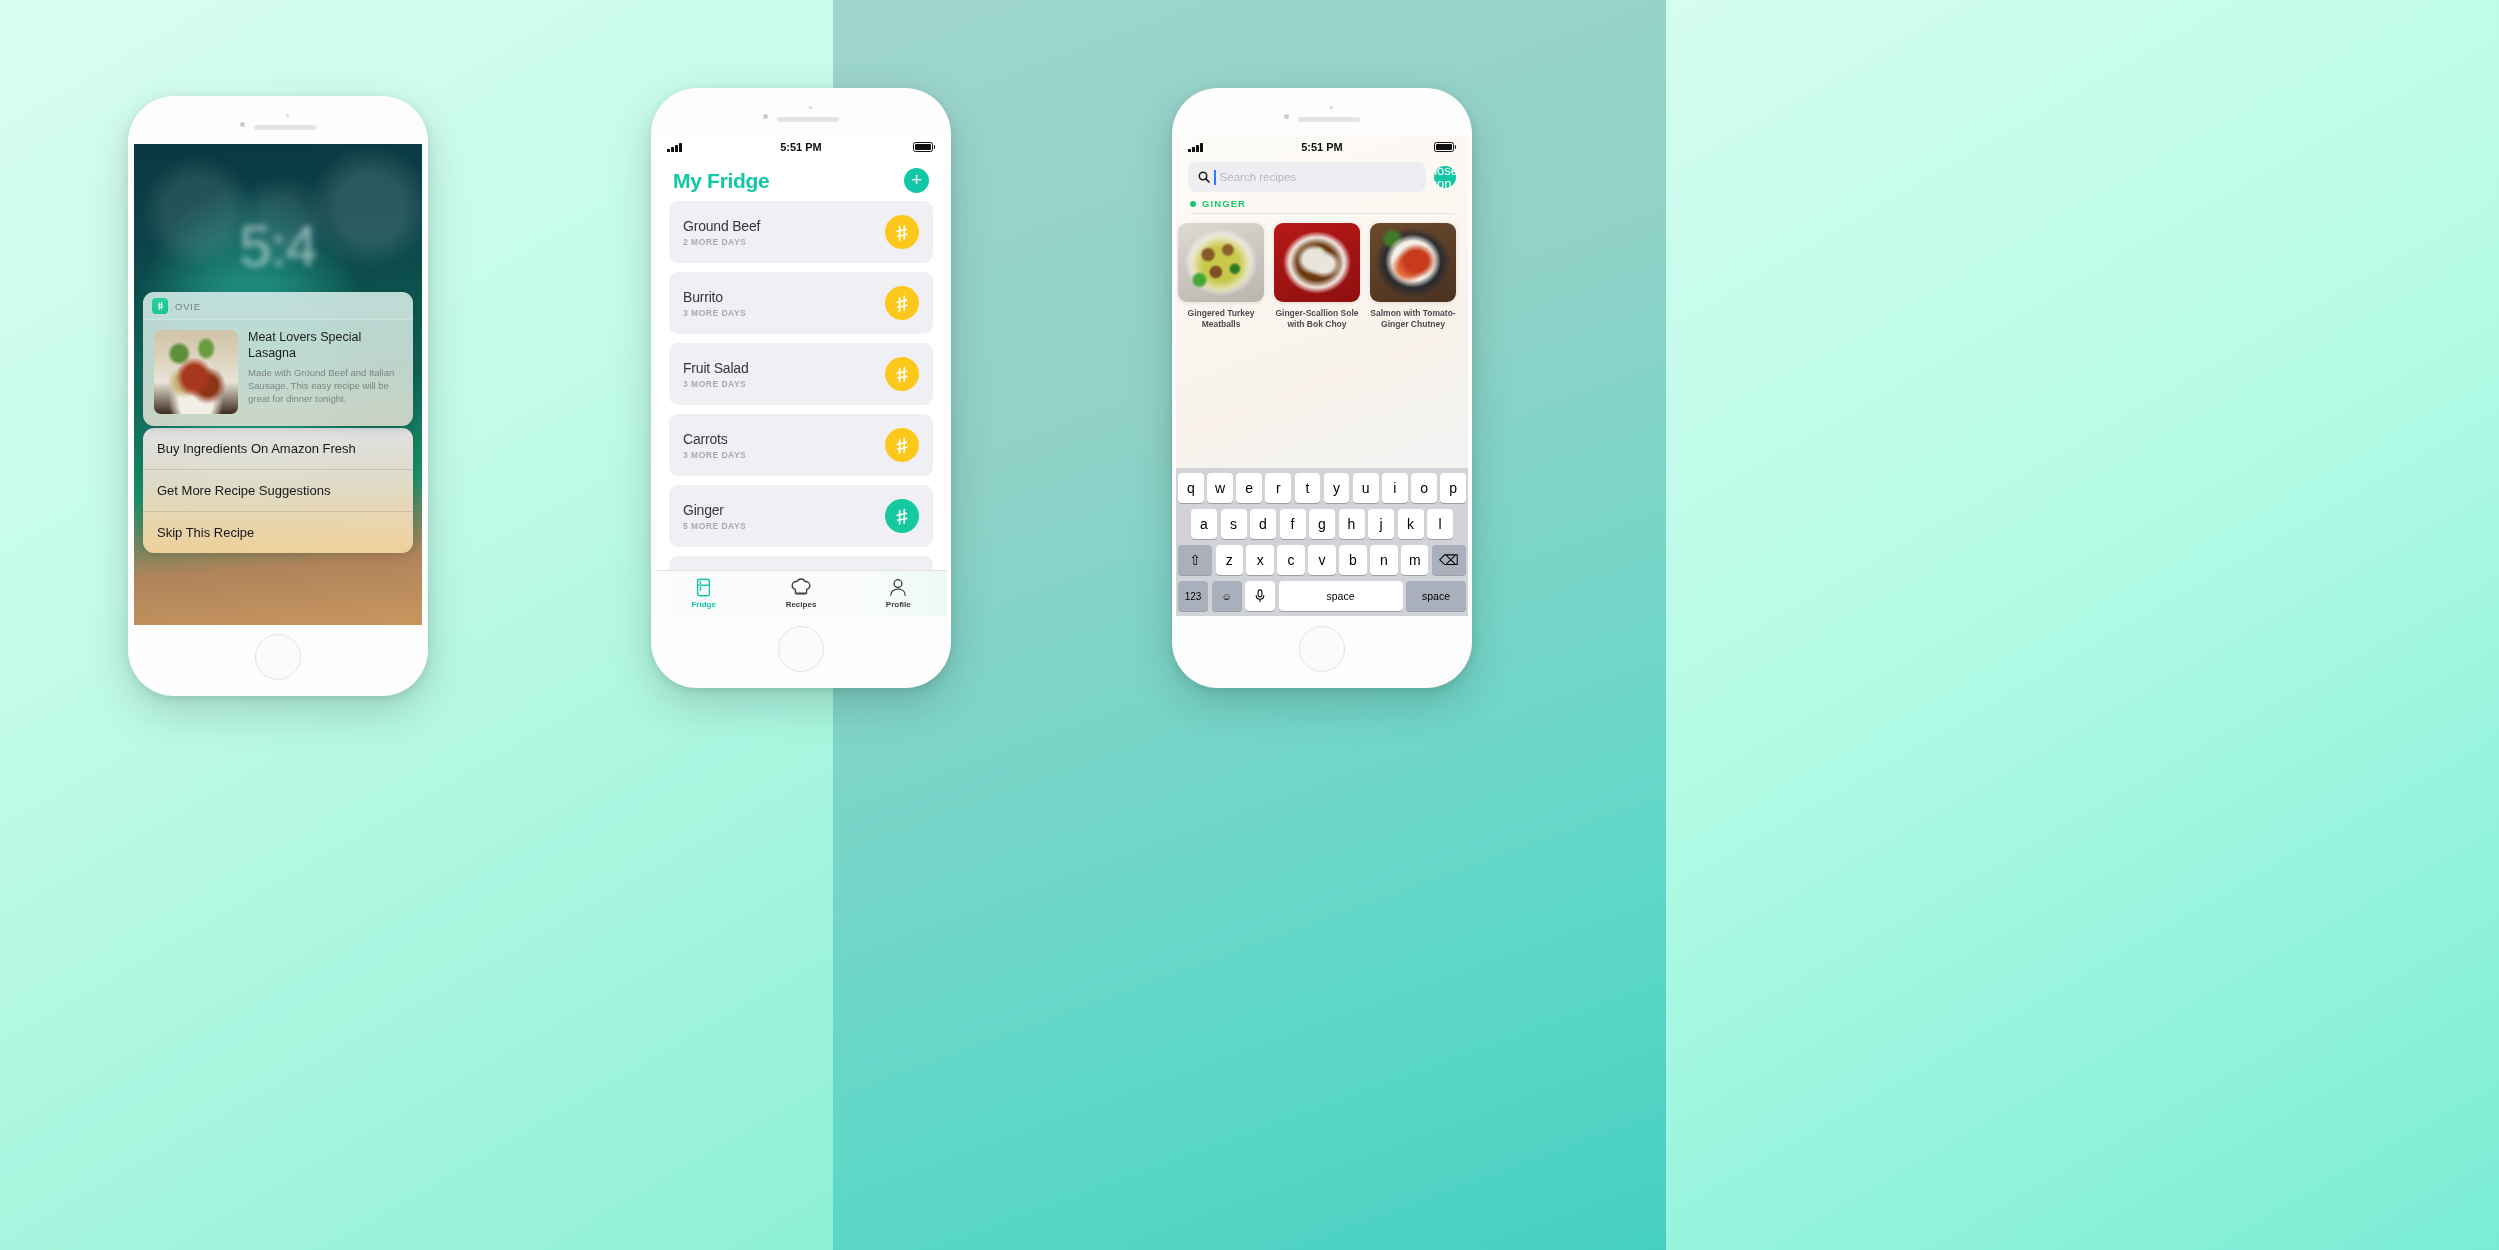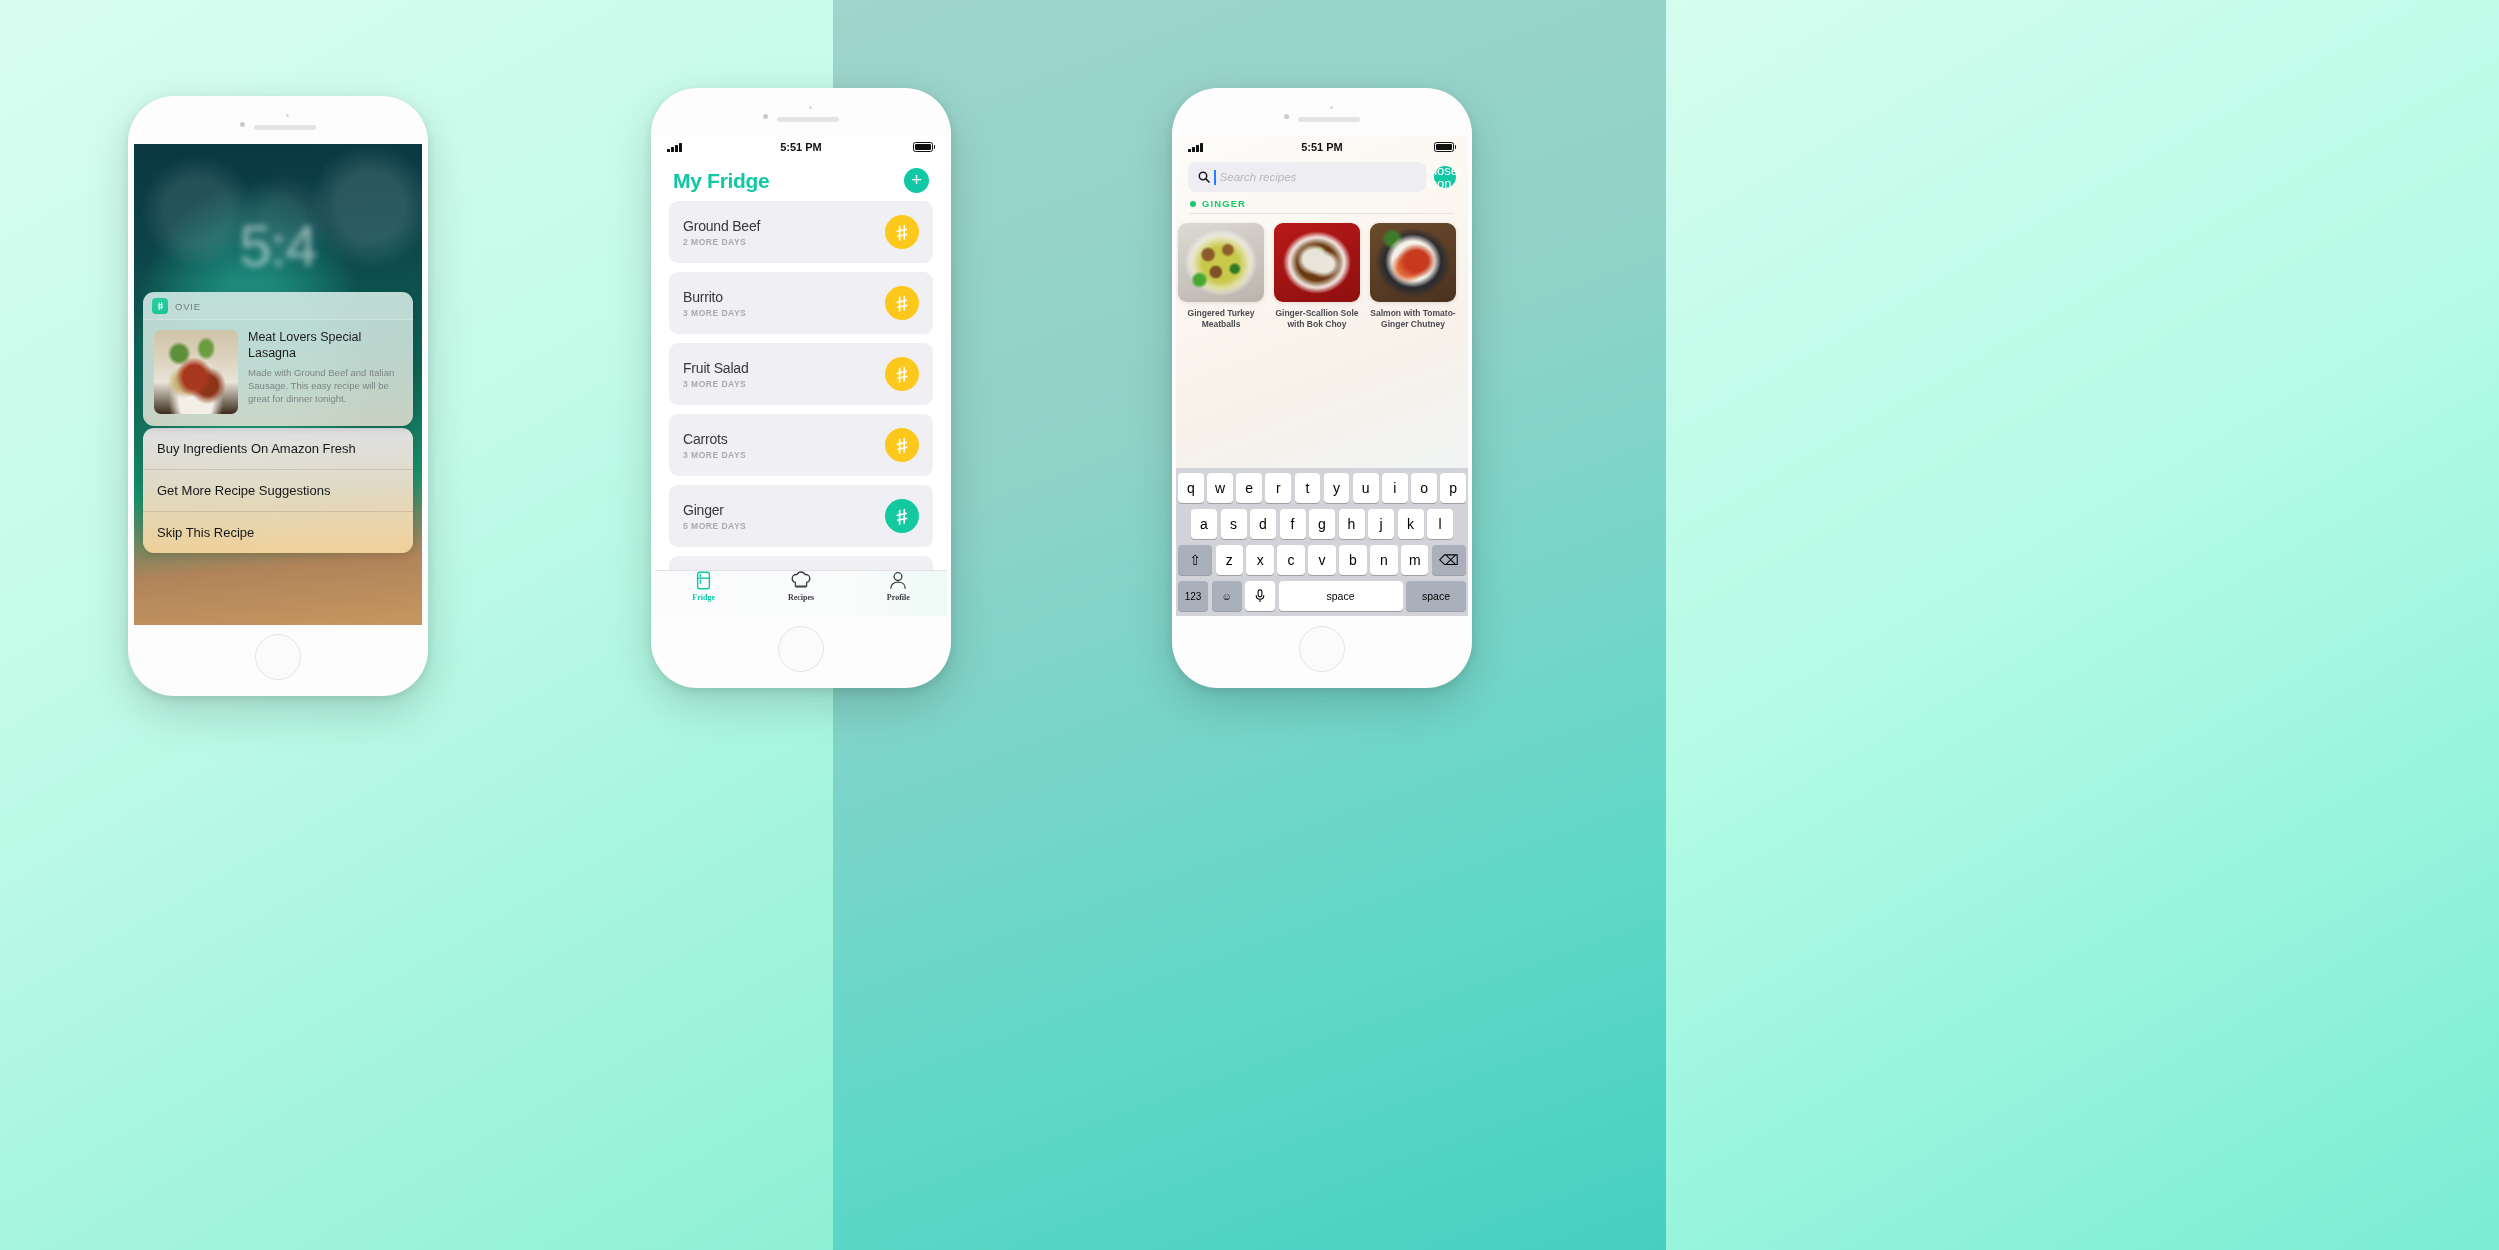--- a/index.html
+++ b/index.html
@@ -162,33 +162,33 @@
     color:#fff; font-size:21px; font-weight:700; line-height:1;
   }
   .food-badge .hashglyph { transform: rotate(-12deg); display:block; }
   .badge-yellow { background:#fcc81c; }
   .badge-teal { background:#14c99f; }
 
   .tabbar {
     position:absolute; left:0; right:0; bottom:0; height:46px;
     background: linear-gradient(90deg, rgba(252,252,253,0.97) 0%, rgba(250,252,252,0.97) 70%, rgba(236,250,246,0.97) 100%);
     border-top: 0.5px solid #e2e2e6;
-    display:flex; align-items:flex-start;font-family:Liberation Serif, serif;
+    display:flex; align-items:center;
   }
   .tab { flex:1; display:flex; flex-direction:column; align-items:center; gap:3px; }
   .tab-label { font-size:8px; font-weight:600; color:#3b3b40; }
   .tab.active .tab-label { color:#10c7a6; }
 
   
   .search-screen { position:absolute; inset:0; overflow:hidden;
     background: linear-gradient(160deg,#fdfcfa 0%, #fbf6ef 30%, #f7f1ea 52%, #f2f4f2 70%, #eef2f1 100%); }
   .search-bar-row { display:flex; align-items:center; gap:8px; padding: 4px 12px 0; }
   .search-field {
     flex:1; height:30px; border-radius:8px; background:#eeeef2;
-    display:flex; align-items:center; gap:4px; padding: 0 10px; font-style: italic;
+    display:flex; align-items:center; gap:4px; padding: 0 10px;
   }
   .search-ph { font-size:11.5px; color:#b6b6bd; }
   .caret { width:1.6px; height:15px; background:#2b7cff; }
   .close-btn {
     width:22px; height:22px; border-radius:50%; background:#14c6a4; flex:none;
     display:flex; align-items:center; justify-content:center; color:#fff; font-size:13px; line-height:1;
   }
   .hero-copy {
     text-align:center; font-size:15.5px; color:#4a4a4f; line-height:1.42;
     padding: 18px 26px 12px; font-weight:400; letter-spacing:-0.1px;

